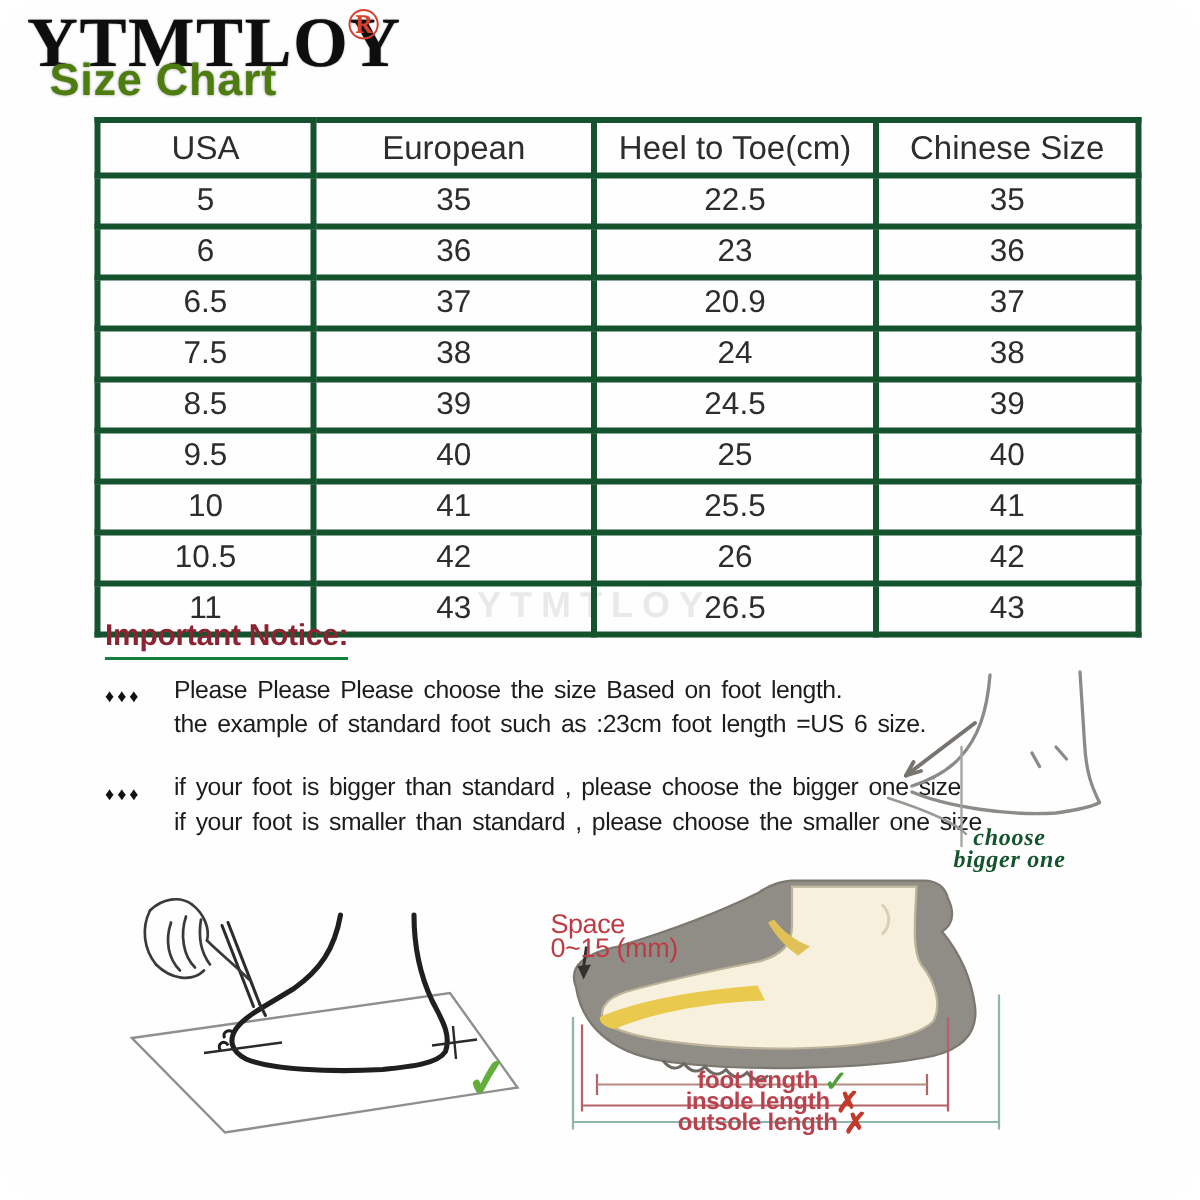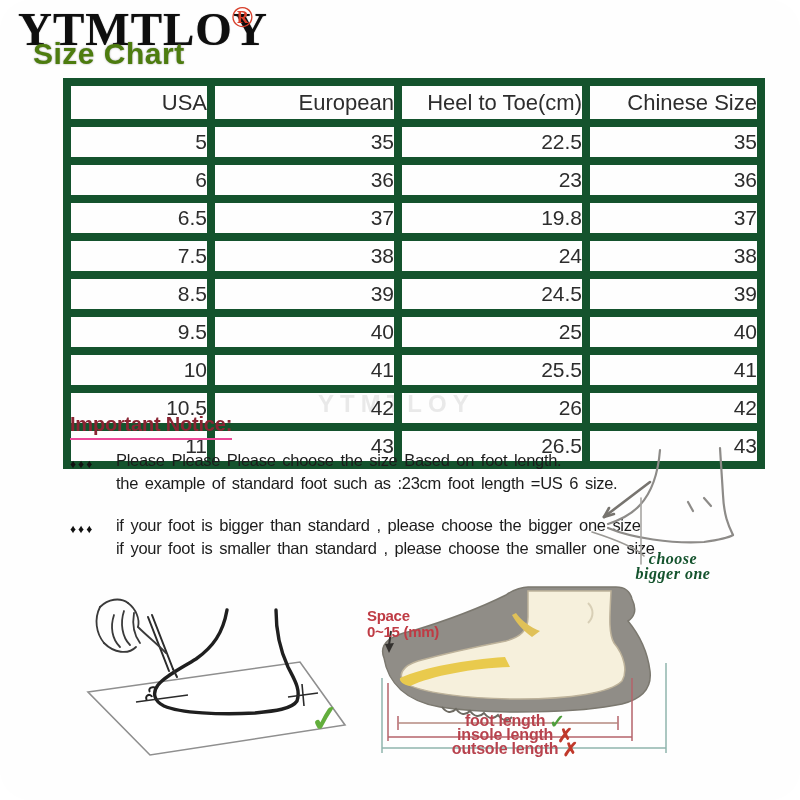--- a/index.html
+++ b/index.html
@@ -25,30 +25,30 @@
     position:absolute;left:318px;top:390px;font-size:24px;font-weight:bold;
     letter-spacing:6px;color:rgba(160,160,160,.22);
   }
   
   table.size{
     position:absolute;left:63px;top:78px;width:694px;
     border-collapse:collapse;table-layout:fixed;
     border:3px solid #3a3a3a;
   }
   table.size th,table.size td{
-    border:8px solid #14532d;text-align:right;vertical-align:middle;
+    border:4px solid #14532d;text-align:center;vertical-align:middle;
     font-weight:normal;color:#2d2d2d;padding:0;
   }
   table.size th{height:33px;font-size:22px;}
   table.size td{height:30px;font-size:21px;}
   col.c1{width:144px}col.c2{width:187px}col.c3{width:188px}col.c4{width:175px}
   
   .notice-title{
     position:absolute;left:70px;top:413px;font-size:20px;font-weight:bold;
-    color:#8a2433;border-bottom:2px solid #ec4899;padding-bottom:2px;
+    color:#8a2433;border-bottom:2px solid #15803d;padding-bottom:2px;
     letter-spacing:-.2px;
   }
   .bullet{position:absolute;left:70px;font-size:16.5px;color:#1c1c1c;
     letter-spacing:-.3px;word-spacing:2.5px;line-height:23px;}
   .bullet .marker{position:absolute;left:0;top:4px;font-size:12px;letter-spacing:2px;color:#111;}
   .bullet .lines{margin-left:46px;width:560px;}
   .bullet .lines .l2{}
   .b1{top:449px;}
   .b2{top:514px;}
   
@@ -60,21 +60,21 @@
   }
   .measure-caption{
     position:absolute;left:96px;top:711px;font-size:25px;font-weight:bold;
     color:#c04040;letter-spacing:.5px;text-shadow:0 0 1px rgba(192,64,64,.4);
   }
   .measure-check{
     position:absolute;left:310px;top:698px;font-size:36px;font-weight:bold;
     color:#62ae3c;transform:rotate(-6deg);
   }
   .space-label{
-    position:absolute;left:367px;top:608px;font-size:15px;font-weight:bold;
+    position:absolute;left:367px;top:608px;font-size:18px;font-weight:normal;
     color:#bf3b44;line-height:16px;letter-spacing:-.3px;
   }
   .len-label{
     position:absolute;left:415px;width:200px;text-align:center;
     font-size:16px;font-weight:bold;color:#b8434e;letter-spacing:-.2px;
     line-height:15px;
   }
   .len-label .mark{font-size:19px;margin-left:4px;vertical-align:-2px;}
   .len-label .mark.ok{color:#4f9e3c;}
   .len-label .mark.bad{color:#c0392b;}
@@ -113,21 +113,21 @@
         </tr>
         <tr>
           <td>6</td>
           <td>36</td>
           <td>23</td>
           <td>36</td>
         </tr>
         <tr>
           <td>6.5</td>
           <td>37</td>
-          <td>19.8</td>
+          <td>20.9</td>
           <td>37</td>
         </tr>
         <tr>
           <td>7.5</td>
           <td>38</td>
           <td>24</td>
           <td>38</td>
         </tr>
         <tr>
           <td>8.5</td>

